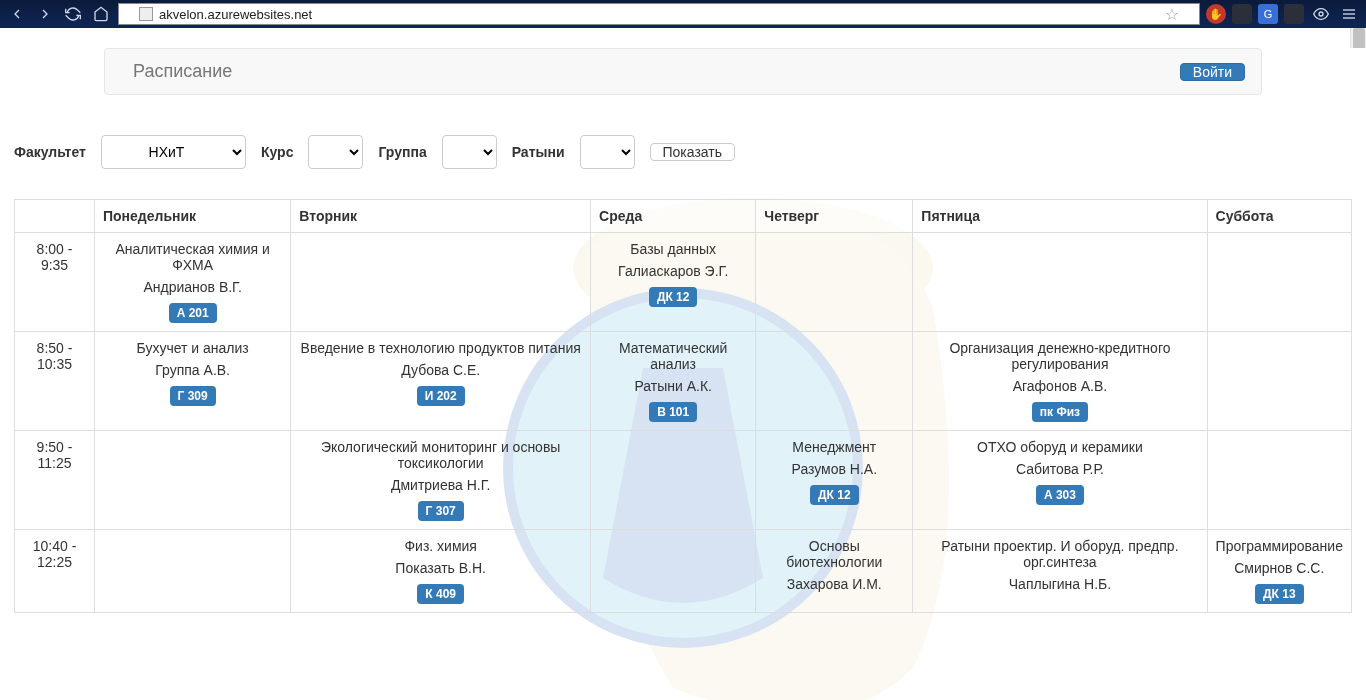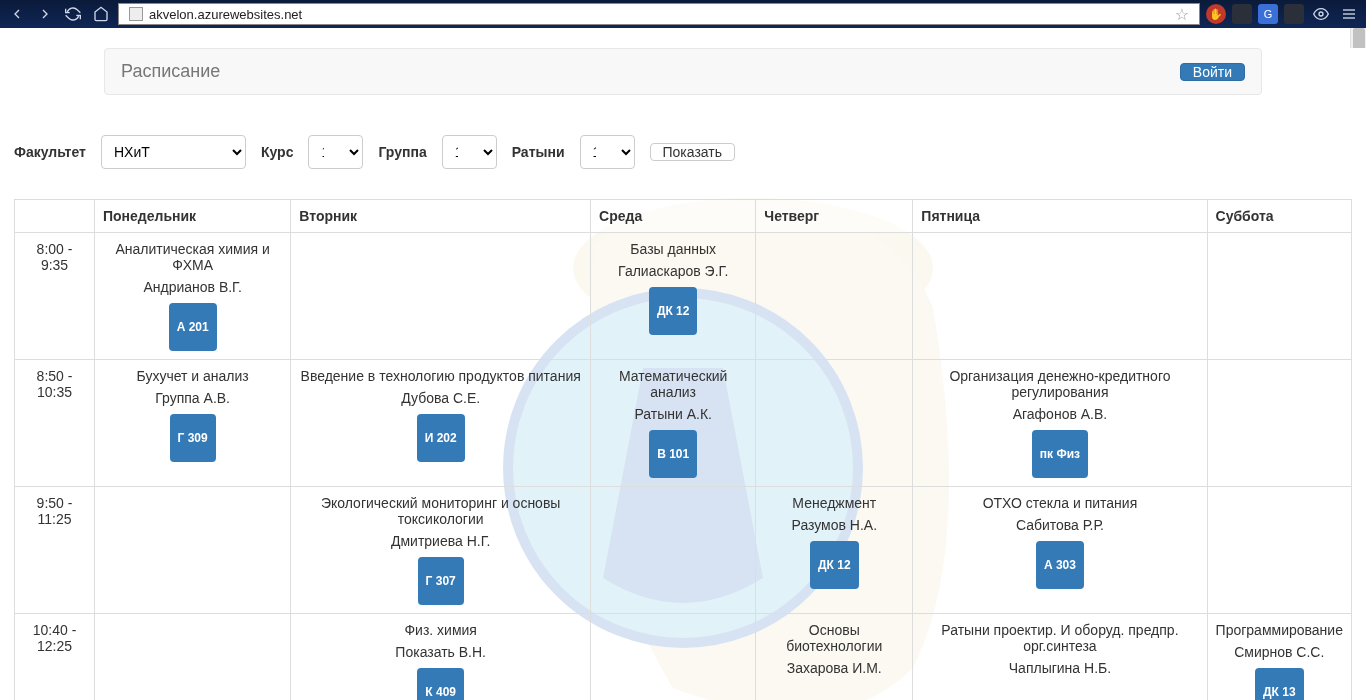--- a/index.html
+++ b/index.html
@@ -25,21 +25,21 @@
     cursor: pointer;
   }
   .chrome-btn svg { width: 16px; height: 16px; }
   .addr-bar {
     flex: 1;
     height: 22px;
     background: #fff;
     border: 1px solid #888;
     display: flex;
     align-items: center;
-    padding: 0 10px;
+    padding: 0 20px;
     font-size: 13px;
     color: #222;
   }
   .addr-bar .doc-icon {
     width: 14px; height: 14px; margin-right: 6px;
     border: 1px solid #999; background: #eee;
   }
   .addr-bar .star {
     color: #999; margin-left: 6px; font-size: 16px;
   }
@@ -95,20 +95,21 @@
     display: flex;
     align-items: center;
     justify-content: space-between;
     padding: 12px 16px;
     position: relative;
     z-index: 1;
   }
   .brand {
     font-size: 18px;
     color: #777;
+    margin-left: 12px;
   }
   .btn {
     display: inline-block;
     padding: 0 12px;
     font-size: 14px;
     border-radius: 4px;
     cursor: pointer;
     border: 1px solid transparent;
   }
   .btn-primary {
@@ -126,25 +127,26 @@
     display: flex;
     align-items: center;
     gap: 15px;
     padding: 40px 0 30px 0;
     position: relative;
     z-index: 1;
   }
   .filters label { font-weight: bold; }
   .form-control {
     height: 34px;
-    padding: 4px 8px;
+    padding: 4px 20px;
     border: 1px solid #ccc;
     border-radius: 4px;
     background: #fff;
     font-size: 14px;
+    text-align: center;
   }
   select.form-control { padding-right: 22px; }
 
   .sel-faculty { width: 145px; }
   .sel-small { width: 55px; }
 
   table.schedule {
     width: 100%;
     border-collapse: collapse;
     background: rgba(255,255,255,0.0);
@@ -164,21 +166,21 @@
   }
   .time-col { width: 80px; text-align: center; }
   .lesson .subject { margin-bottom: 6px; }
   .lesson .teacher { margin-bottom: 8px; }
   .room-badge {
     display: inline-block;
     background: #337ab7;
     color: #fff;
     font-size: 12px;
     font-weight: bold;
-    padding: 17px 8px;
+    padding: 3px 8px;
     border-radius: 4px;
   }
 </style>
 </head>
 <body>
 
 <div class="browser-chrome">
   <div class="chrome-btn">
     <svg viewBox="0 0 24 24" fill="none" stroke="currentColor" stroke-width="2">
         <path d="M15 18l-6-6 6-6"></path>
@@ -311,21 +313,21 @@
           <td class="time-col">9:50 - 11:25</td>
           <td></td>
           <td>
             <div class="lesson"><div class="subject">Экологический мониторинг и основы токсикологии</div><div class="teacher">Дмитриева Н.Г.</div><span class="room-badge">Г 307</span></div>
           </td>
           <td></td>
           <td>
             <div class="lesson"><div class="subject">Менеджмент</div><div class="teacher">Разумов Н.А.</div><span class="room-badge">ДК 12</span></div>
           </td>
           <td>
-            <div class="lesson"><div class="subject">ОТХО стекла и питания</div><div class="teacher">Сабитова Р.Р.</div><span class="room-badge">А 303</span></div>
+            <div class="lesson"><div class="subject">ОТХО оборуд и керамики</div><div class="teacher">Сабитова Р.Р.</div><span class="room-badge">А 303</span></div>
           </td>
           <td></td>
         </tr>
         <tr>
           <td class="time-col">10:40 - 12:25</td>
           <td></td>
           <td>
             <div class="lesson"><div class="subject">Физ. химия</div><div class="teacher">Показать В.Н.</div><span class="room-badge">К 409</span></div>
           </td>
           <td></td>

